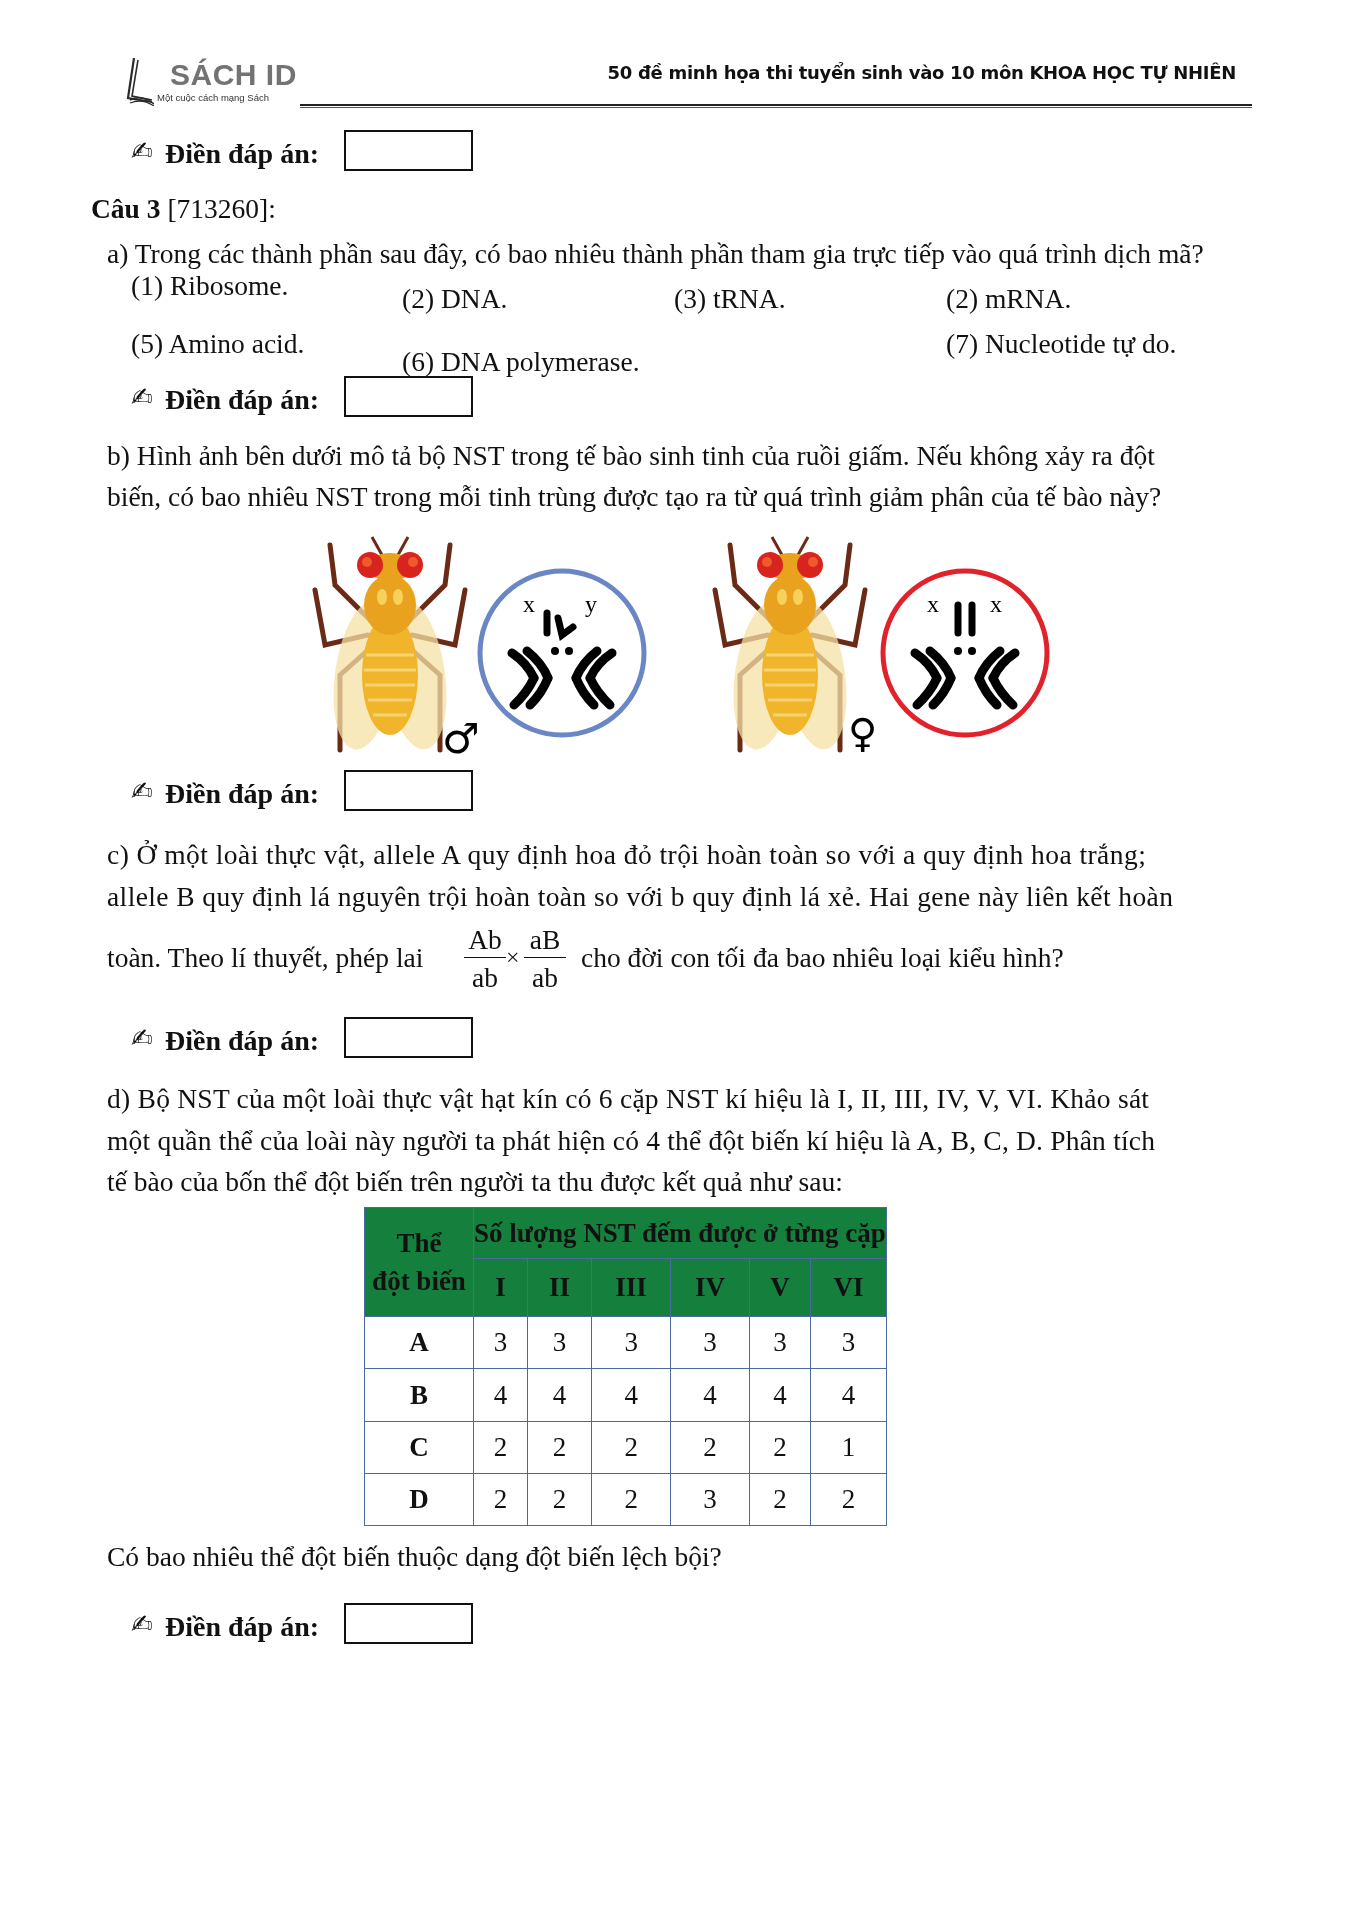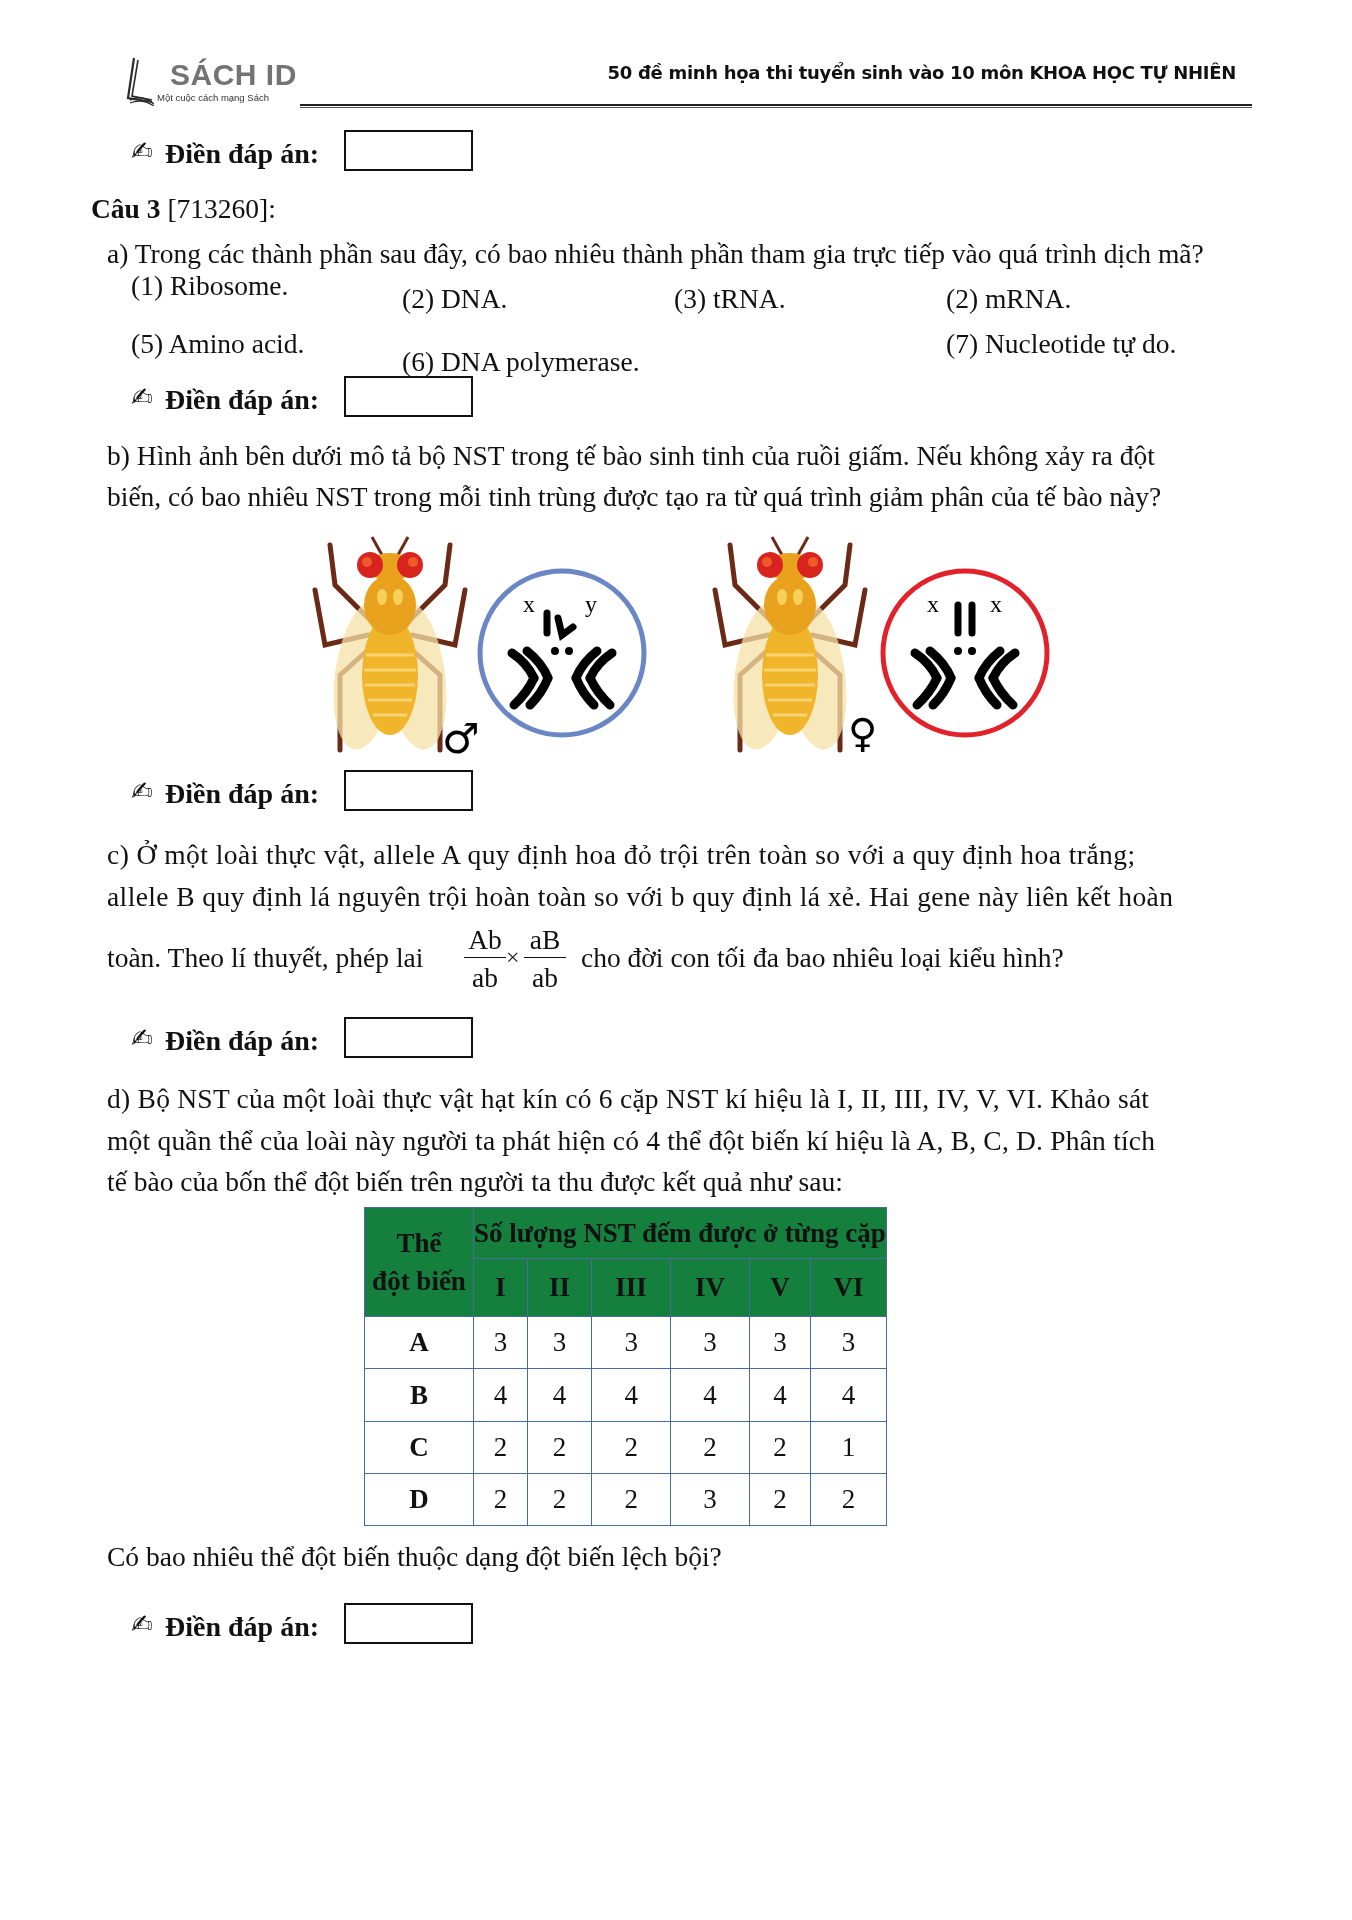--- a/index.html
+++ b/index.html
@@ -158,21 +158,21 @@
     <text x="548" y="222" font-family="DejaVu Sans, sans-serif" font-size="40">♀</text>
   </svg>
 </div>
 
 <div class="abs answer-row" style="left:131px; top:770px; width:345px;">
   <span class="pen">✍</span>
   <span class="lbl">Điền đáp án:</span>
   <div class="answer-box"></div>
 </div>
 
-<div class="abs txt" style="left:107px; top:841px; letter-spacing:0.45px;">c) Ở một loài thực vật, allele A quy định hoa đỏ trội trên toàn so với a quy định hoa trắng;</div>
+<div class="abs txt" style="left:107px; top:841px; letter-spacing:0.45px;">c) Ở một loài thực vật, allele A quy định hoa đỏ trội hoàn toàn so với a quy định hoa trắng;</div>
 <div class="abs txt" style="left:107px; top:883px; letter-spacing:0.4px;">allele B quy định lá nguyên trội hoàn toàn so với b quy định lá xẻ. Hai gene này liên kết hoàn</div>
 <div class="abs txt" style="left:107px; top:944px;">toàn. Theo lí thuyết, phép lai</div>
 <div class="abs txt" style="left:464px; top:923px; width:110px; height:76px;">
   <span class="frac" style="left:0;">
     <span class="num">Ab</span>
     <span class="bar"></span>
     <span class="den">ab</span>
   </span>
   <span class="abs" style="left:42px; top:22px; font-size:24px;">×</span>
   <span class="frac" style="left:60px;">

